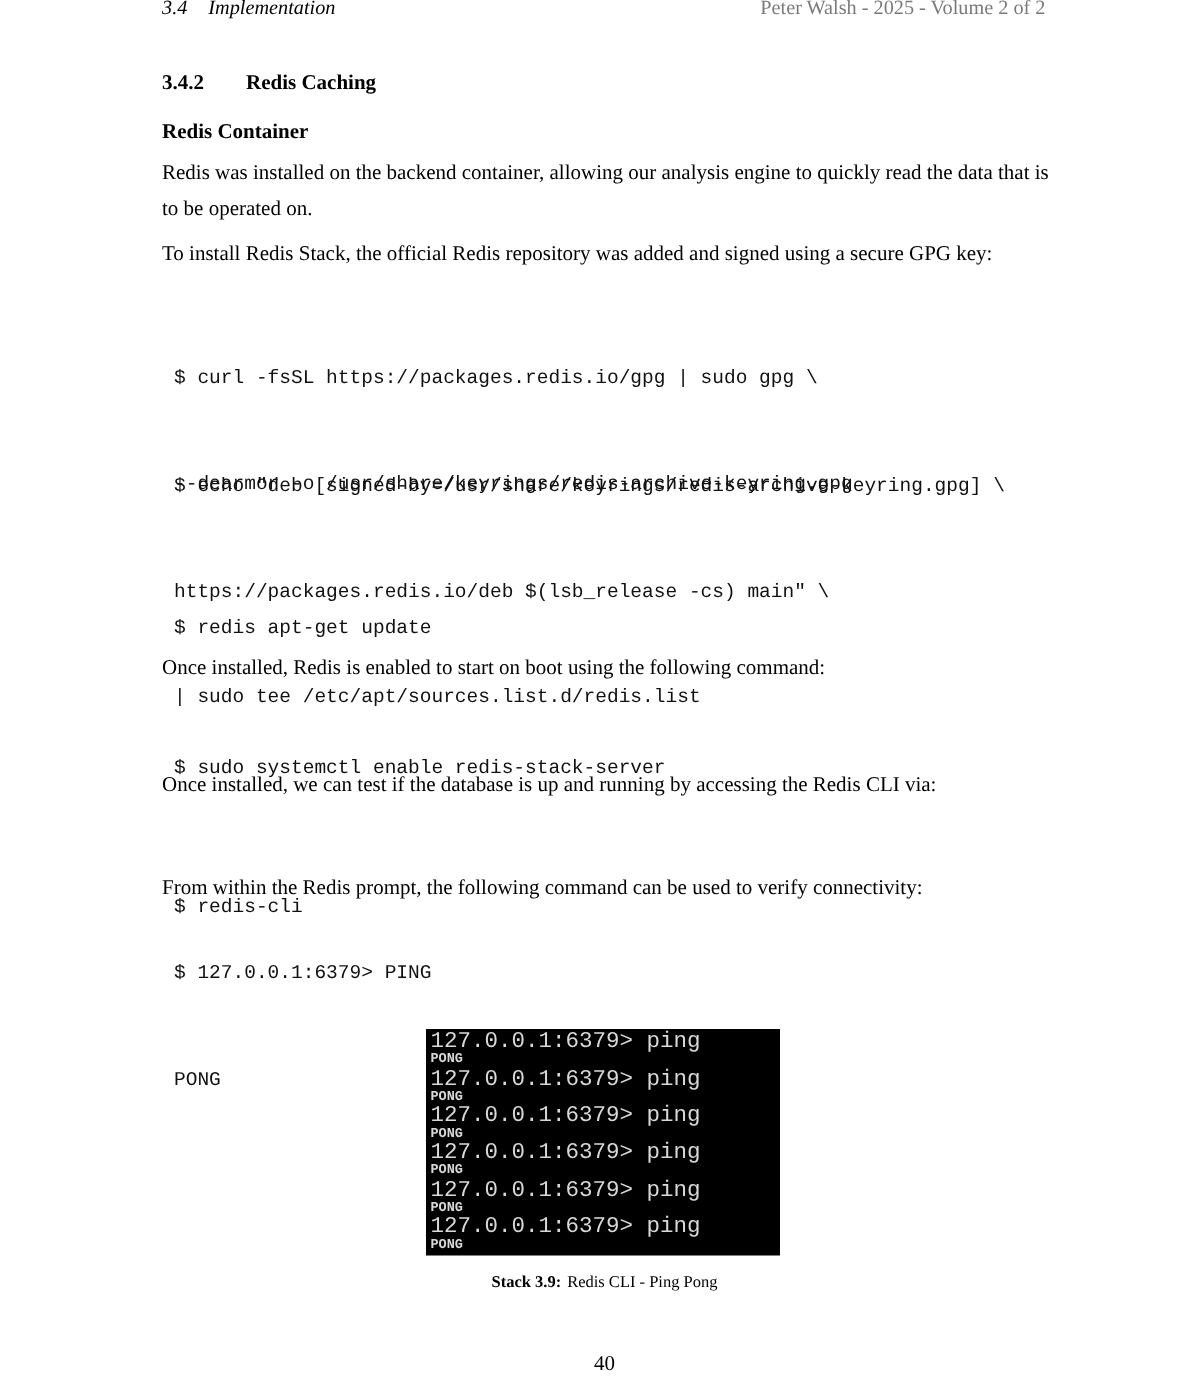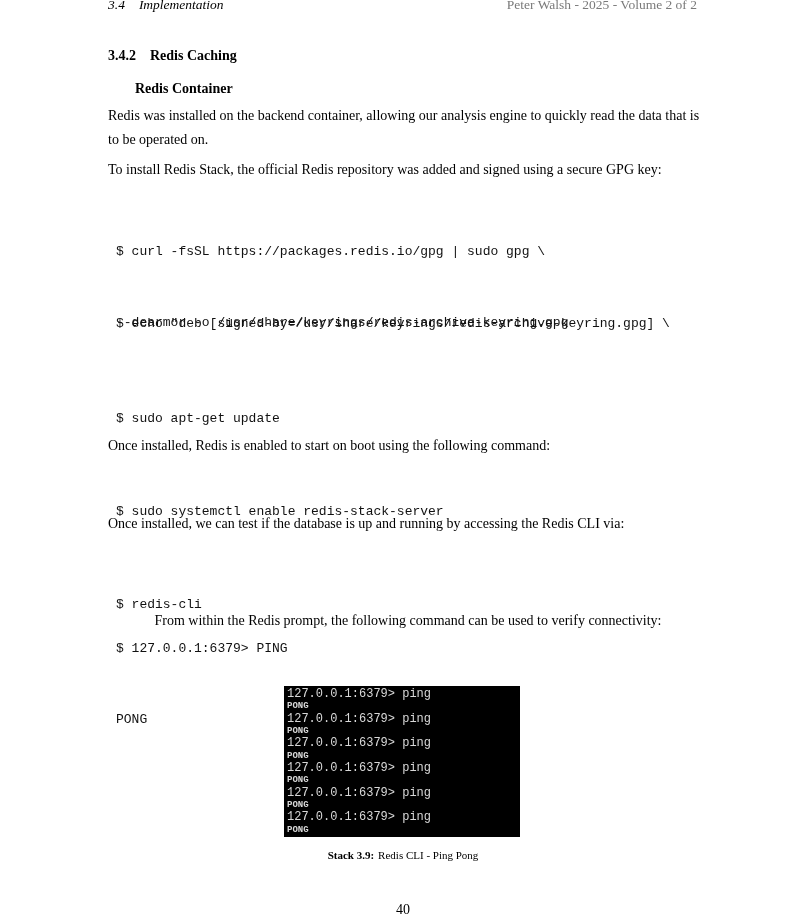--- a/index.html
+++ b/index.html
@@ -2,27 +2,27 @@
 <html><head>
   <meta charset="utf-8">
   <style>
     html, body { margin: 0; padding: 0; background: #ffffff; }
     body { width: 787px; height: 922px; position: relative; overflow: hidden; font-family: "Liberation Serif", serif; color: #000; }
     .abs { position: absolute; }
     .hdr-left { left: 108px; top: -3px; font-size: 13.5px; font-style: italic; }
     .hdr-left .num { margin-right: 14px; }
     .hdr-right { right: 90px; top: -3px; font-size: 13.5px; color: #7a7a7a; }
     .h3 { left: 108px; top: 48px; font-size: 14px; font-weight: bold; }
-    .h3 .num { margin-right: 14px; }
-    .h4 { left: 108px; top: 81px; font-size: 14px; font-weight: bold; margin-left: 27px; }
+    .h3 .num { margin-right: 28px; }
+    .h4 { left: 108px; top: 81px; font-size: 14px; font-weight: bold; }
     .para { left: 108px; width: 600px; font-size: 14px; line-height: 24px; }
     .code { left: 116px; font-family: "Liberation Mono", monospace; font-size: 13px; line-height: 23.5px; white-space: pre; color: #111; }
     .code div { height: 23.5px; }
     .term { left: 284px; top: 686px; width: 236px; height: 151px; background: #000; box-sizing: border-box; padding: 2px 3px; font-family: "Liberation Mono", monospace; color: #d8d8d8; }
-    .term .cmd { font-size: 12px; line-height: 13.4px; height: 13.4px; white-space: pre; }
+    .term .cmd { font-size: 15px; line-height: 13.4px; height: 13.4px; white-space: pre; }
     .term .out { font-size: 9px; line-height: 11.3px; height: 11.3px; font-weight: bold; white-space: pre; }
     .caption { left: 0; width: 806px; top: 849px; text-align: center; font-size: 11px; }
     .caption b { margin-right: 4px; }
     .pagenum { left: 0; width: 806px; top: 902px; text-align: center; font-size: 14px; }
   </style>
 </head>
 <body>
 
 <div class="abs hdr-left">
   <span class="num">3.4</span><span>Implementation</span>
@@ -38,39 +38,41 @@
 <div class="abs para" style="top:104px;">Redis was installed on the backend container, allowing our analysis engine to quickly read the data that is to be operated on.</div>
 <div class="abs para" style="top:158px;">To install Redis Stack, the official Redis repository was added and signed using a secure GPG key:</div>
 
 <div class="abs code" style="top:193px;">
   <div>$ curl -fsSL https://packages.redis.io/gpg | sudo gpg \</div>
   <div>--dearmor -o /usr/share/keyrings/redis-archive-keyring.gpg</div>
 </div>
 
 <div class="abs code" style="top:265px;">
   <div>$ echo "deb [signed-by=/usr/share/keyrings/redis-archive-keyring.gpg] \</div>
+  <div>https://packages.redis.io/deb $(lsb_release -cs) main" \</div>
+  <div>| sudo tee /etc/apt/sources.list.d/redis.list</div>
 </div>
 
 <div class="abs code" style="top:360px;">
-  <div>$ sudo apt-get update</div>
+  <div>$ redis apt-get update</div>
 </div>
 
 <div class="abs para" style="top:419px;margin-top:15px;">Once installed, Redis is enabled to start on boot using the following command:</div>
 
 <div class="abs code" style="top:453px;">
   <div>$ sudo systemctl enable redis-stack-server</div>
 </div>
 
 <div class="abs para" style="top:512px;">Once installed, we can test if the database is up and running by accessing the Redis CLI via:</div>
 
 <div class="abs code" style="top:546px;text-align:right;">
   <div>$ redis-cli</div>
 </div>
 
-<div class="abs para" style="top:609px;text-align:center;">From within the Redis prompt, the following command can be used to verify connectivity:</div>
+<div class="abs para" style="top:581px;">From within the Redis prompt, the following command can be used to verify connectivity:</div>
 
 <div class="abs code" style="top:590px;">
   <div>$ 127.0.0.1:6379&gt; PING</div>
   <div>PONG</div>
 </div>
 
 <div class="abs term">
   <div class="cmd">127.0.0.1:6379&gt; ping</div>
   <div class="out">PONG</div>
   <div class="cmd">127.0.0.1:6379&gt; ping</div>

